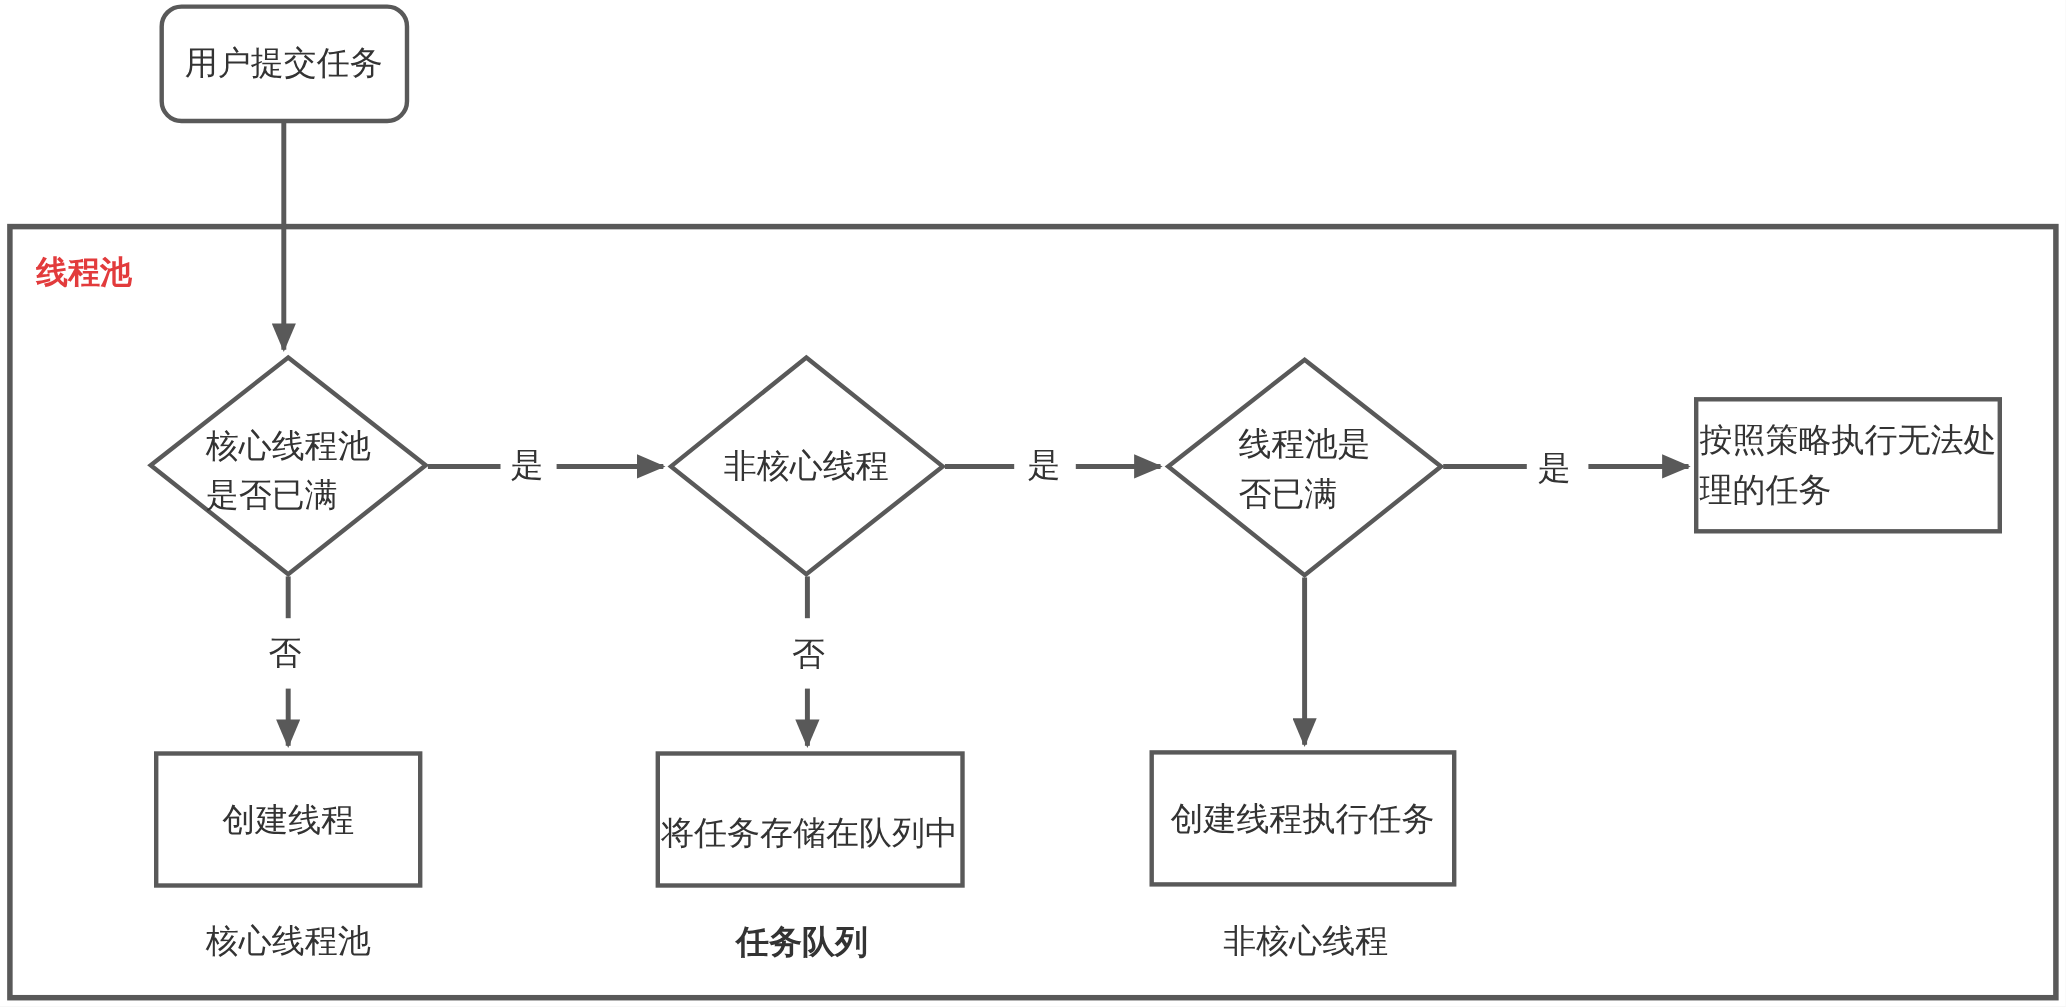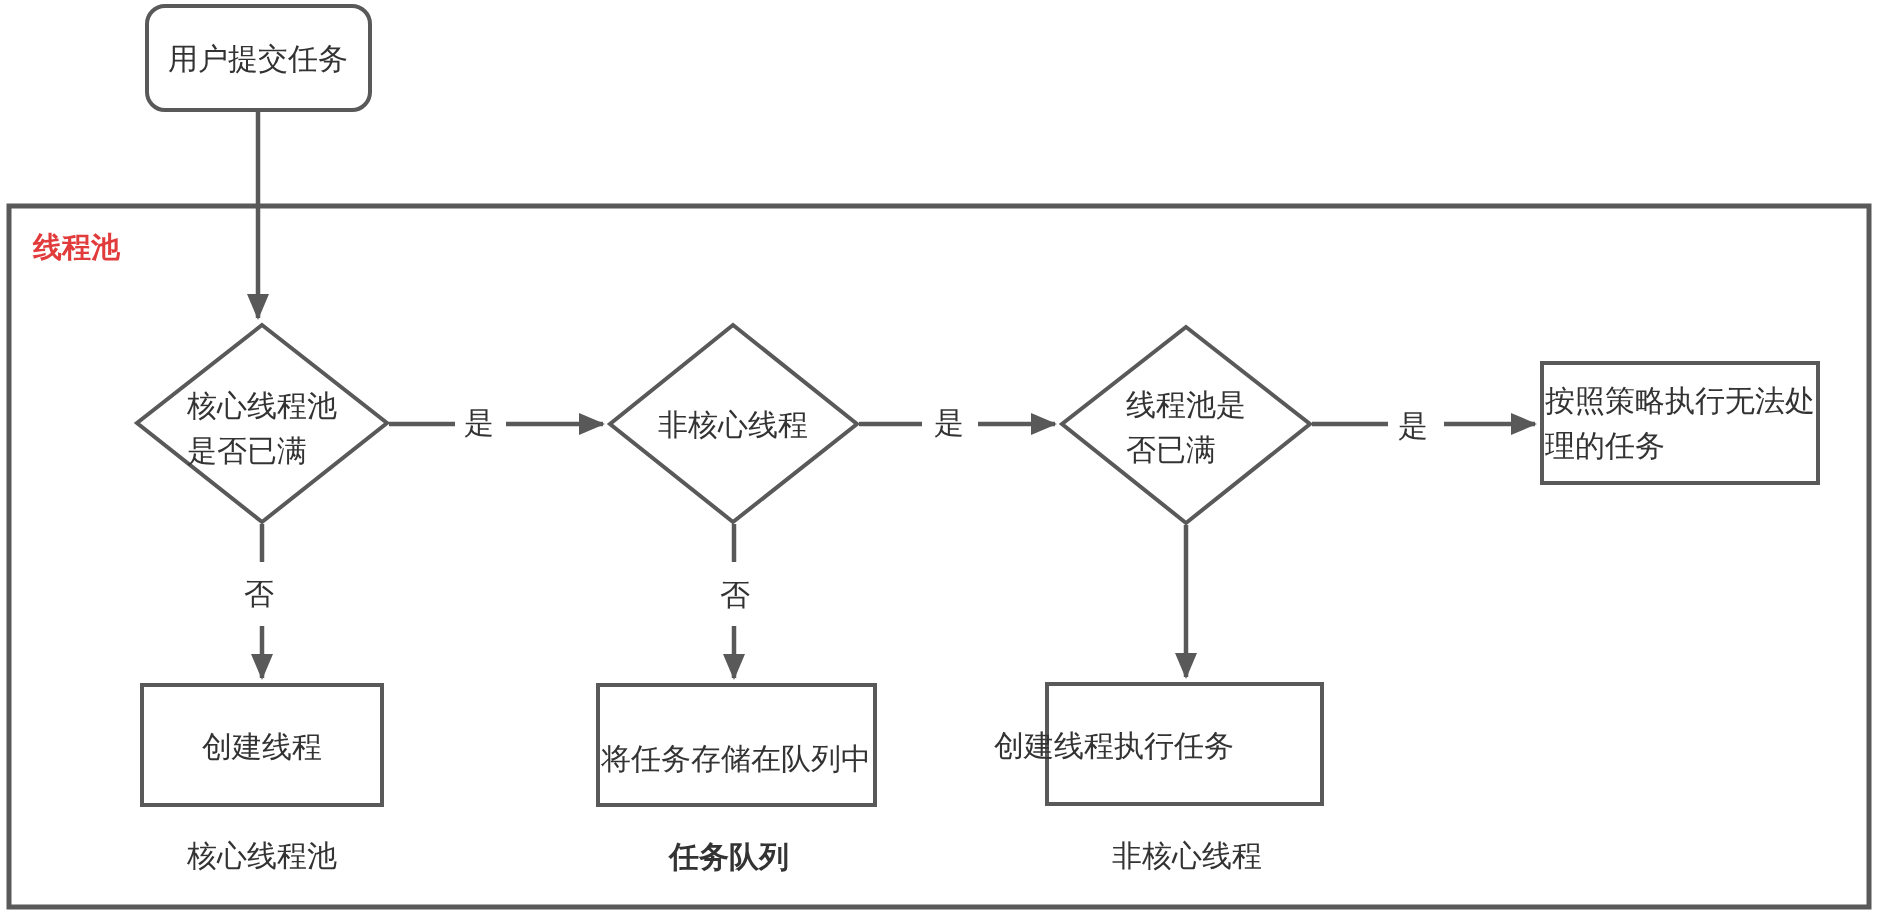--- a/index.html
+++ b/index.html
@@ -107,21 +107,21 @@
   <div class="txt" style="left:733px; top:424px;">
     <span>非核心线程</span>
   </div>
   <div class="txt" style="left:1186px; top:427px;">
     <span>线程池是</span>
     <span>否已满</span>
   </div>
 
   <div class="txt" style="left:262px; top:746px;">创建线程</div>
   <div class="txt" style="left:736px; top:746px;margin-top:12px;">将任务存储在队列中</div>
-  <div class="txt" style="left:1114px; top:745px;">创建线程执行任务</div>
+  <div class="txt" style="left:1184px; top:745px;">创建线程执行任务</div>
   <div class="txt" style="left:1680px; top:423px;font-family:Liberation Serif, serif;">
     <span>按照策略执行无法处</span>
     <span>理的任务</span>
   </div>
 
   <div class="caption" style="left:262px; top:856px;">核心线程池</div>
   <div class="caption" style="left:729px; top:857px;font-weight:bold;">任务队列</div>
   <div class="caption" style="left:1187px; top:856px;">非核心线程</div>
 
   <div class="edge-label" style="left:479px; top:423px;">是</div>

